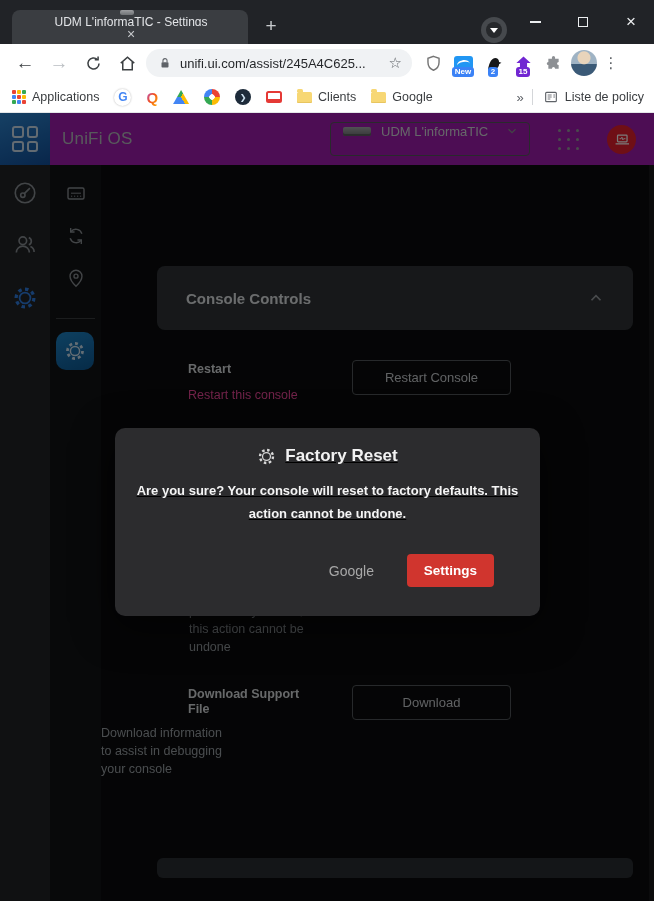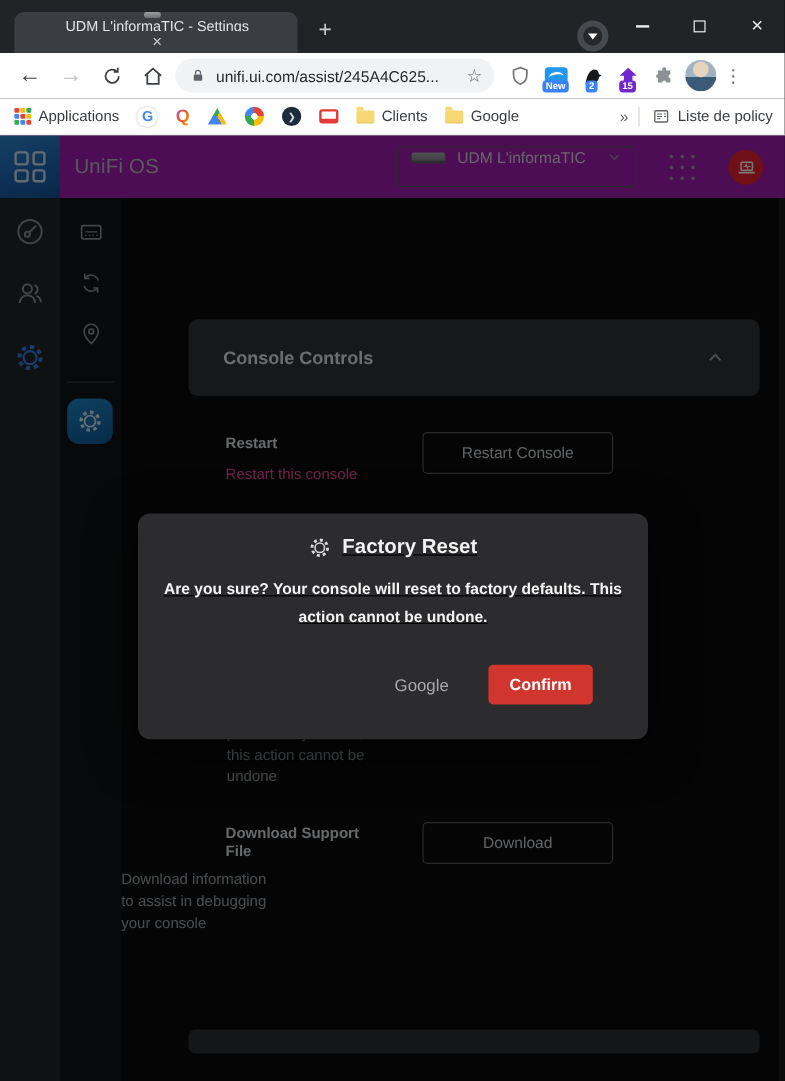--- a/index.html
+++ b/index.html
@@ -391,18 +391,18 @@
       <div class="modal-head">
         <svg viewBox="0 0 24 24" fill="none" stroke="currentColor">
           <circle cx="12" cy="12" r="5" stroke-width="1.6"></circle>
           <circle cx="12" cy="12" r="8.2" stroke-width="3" stroke-dasharray="3.2 3.2"></circle>
         </svg>
         <span class="modal-title">Factory Reset</span>
       </div>
       <div class="modal-msg">Are you sure? Your console will reset to factory defaults. This action cannot be undone.</div>
       <div class="modal-actions">
         <button class="cancel-btn">Google</button>
-        <button class="confirm-btn">Confirm</button>
+        <button class="confirm-btn">Settings</button>
       </div>
     </div>
 
   </div>
 </div>
 
 </body></html>

